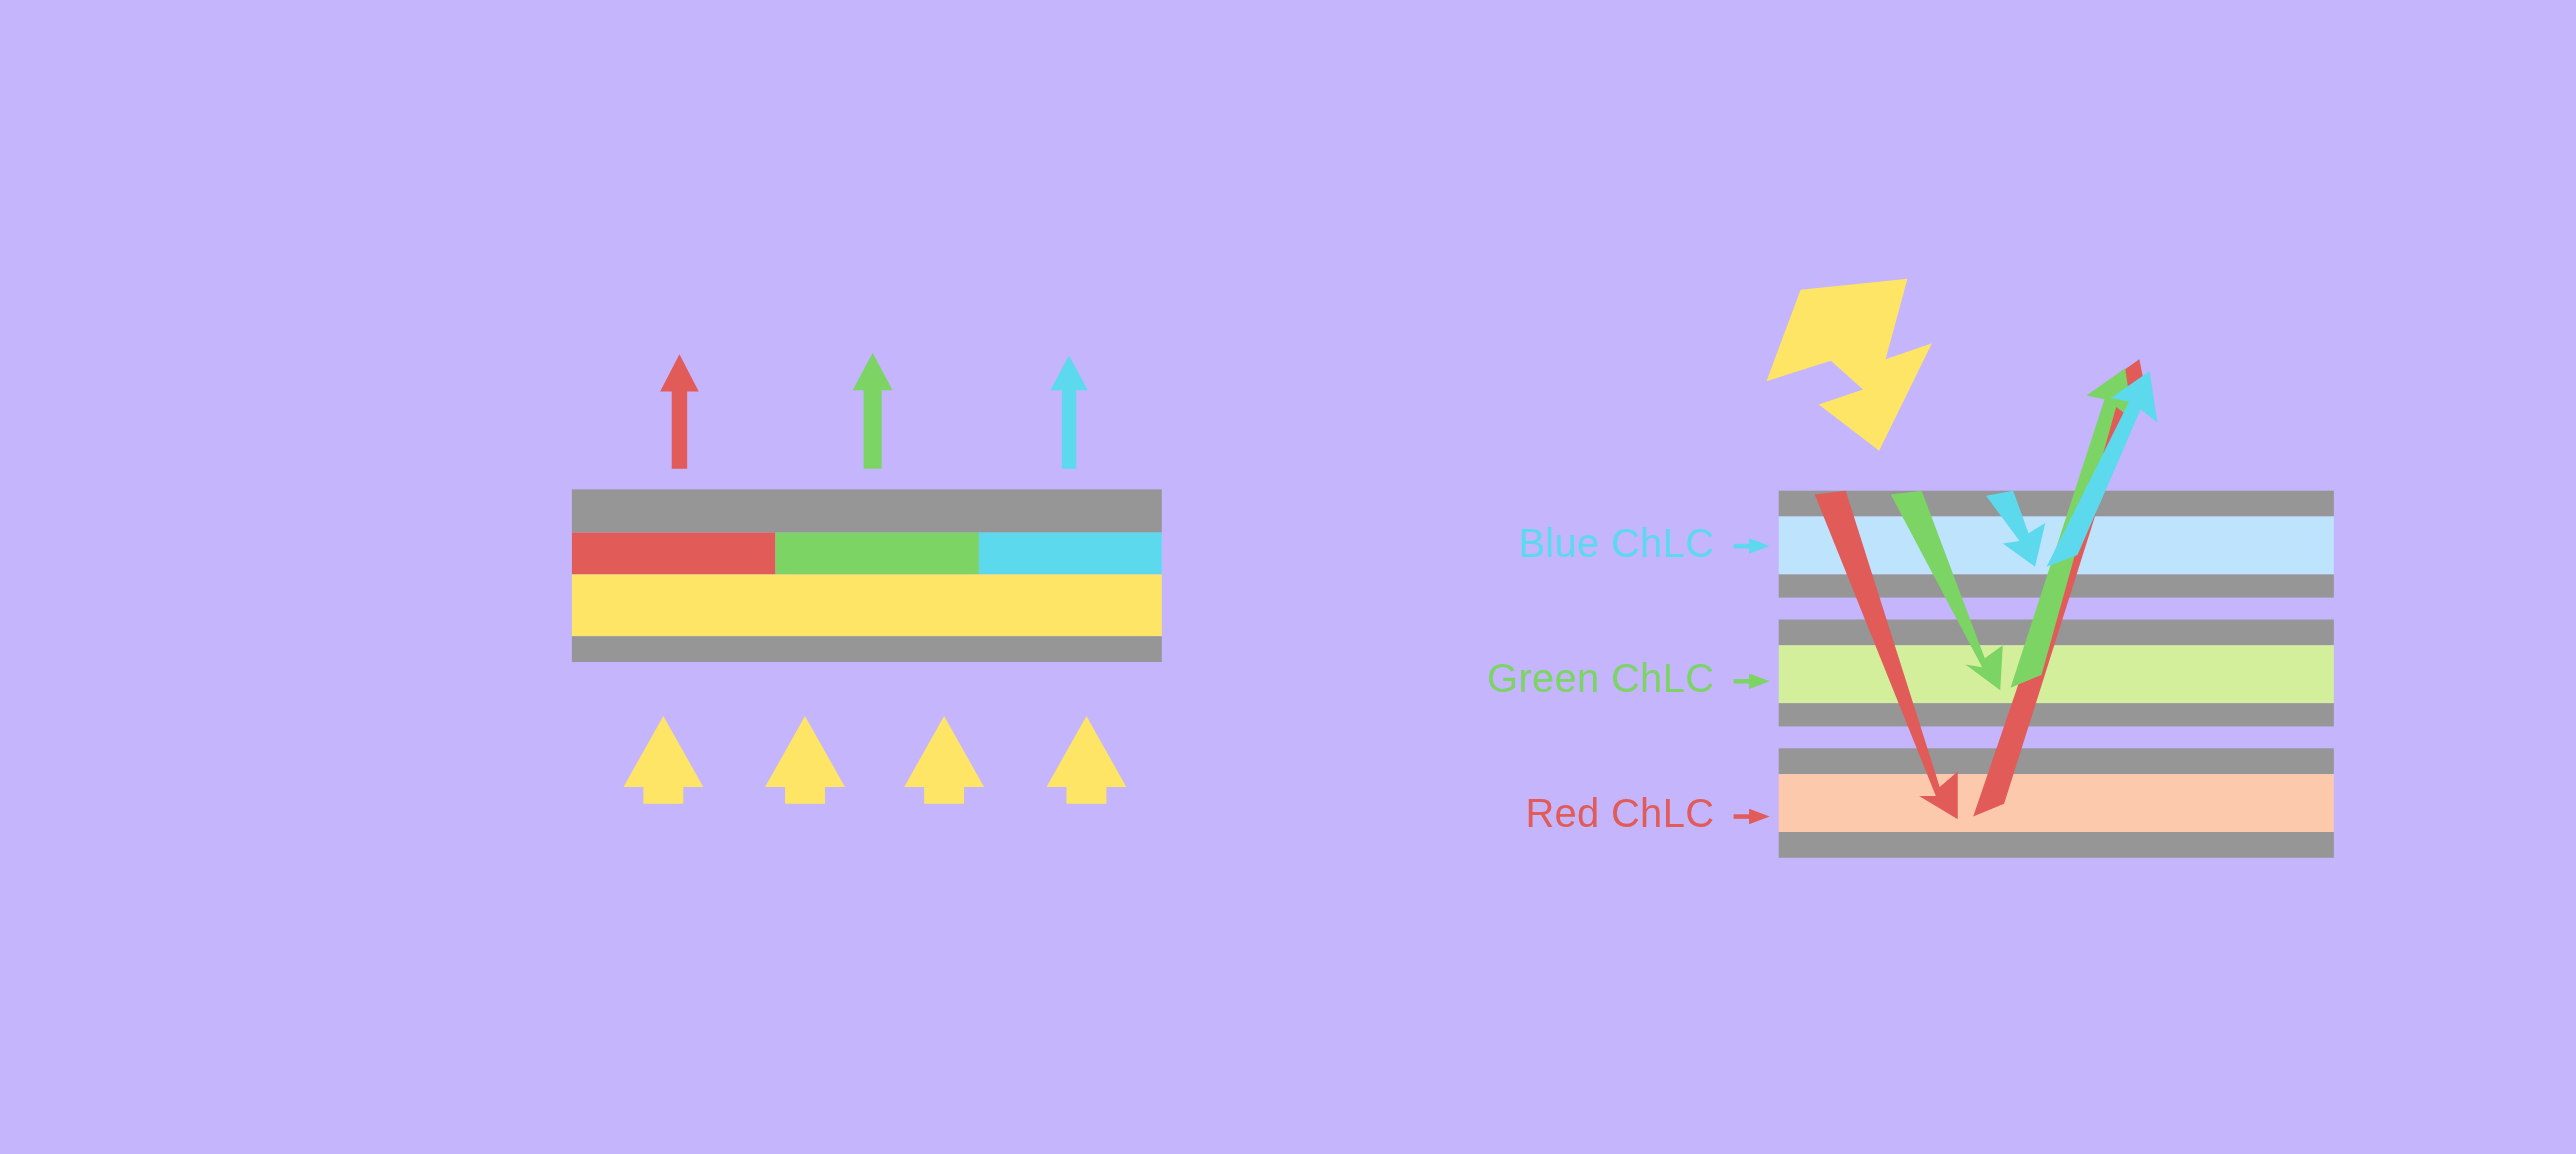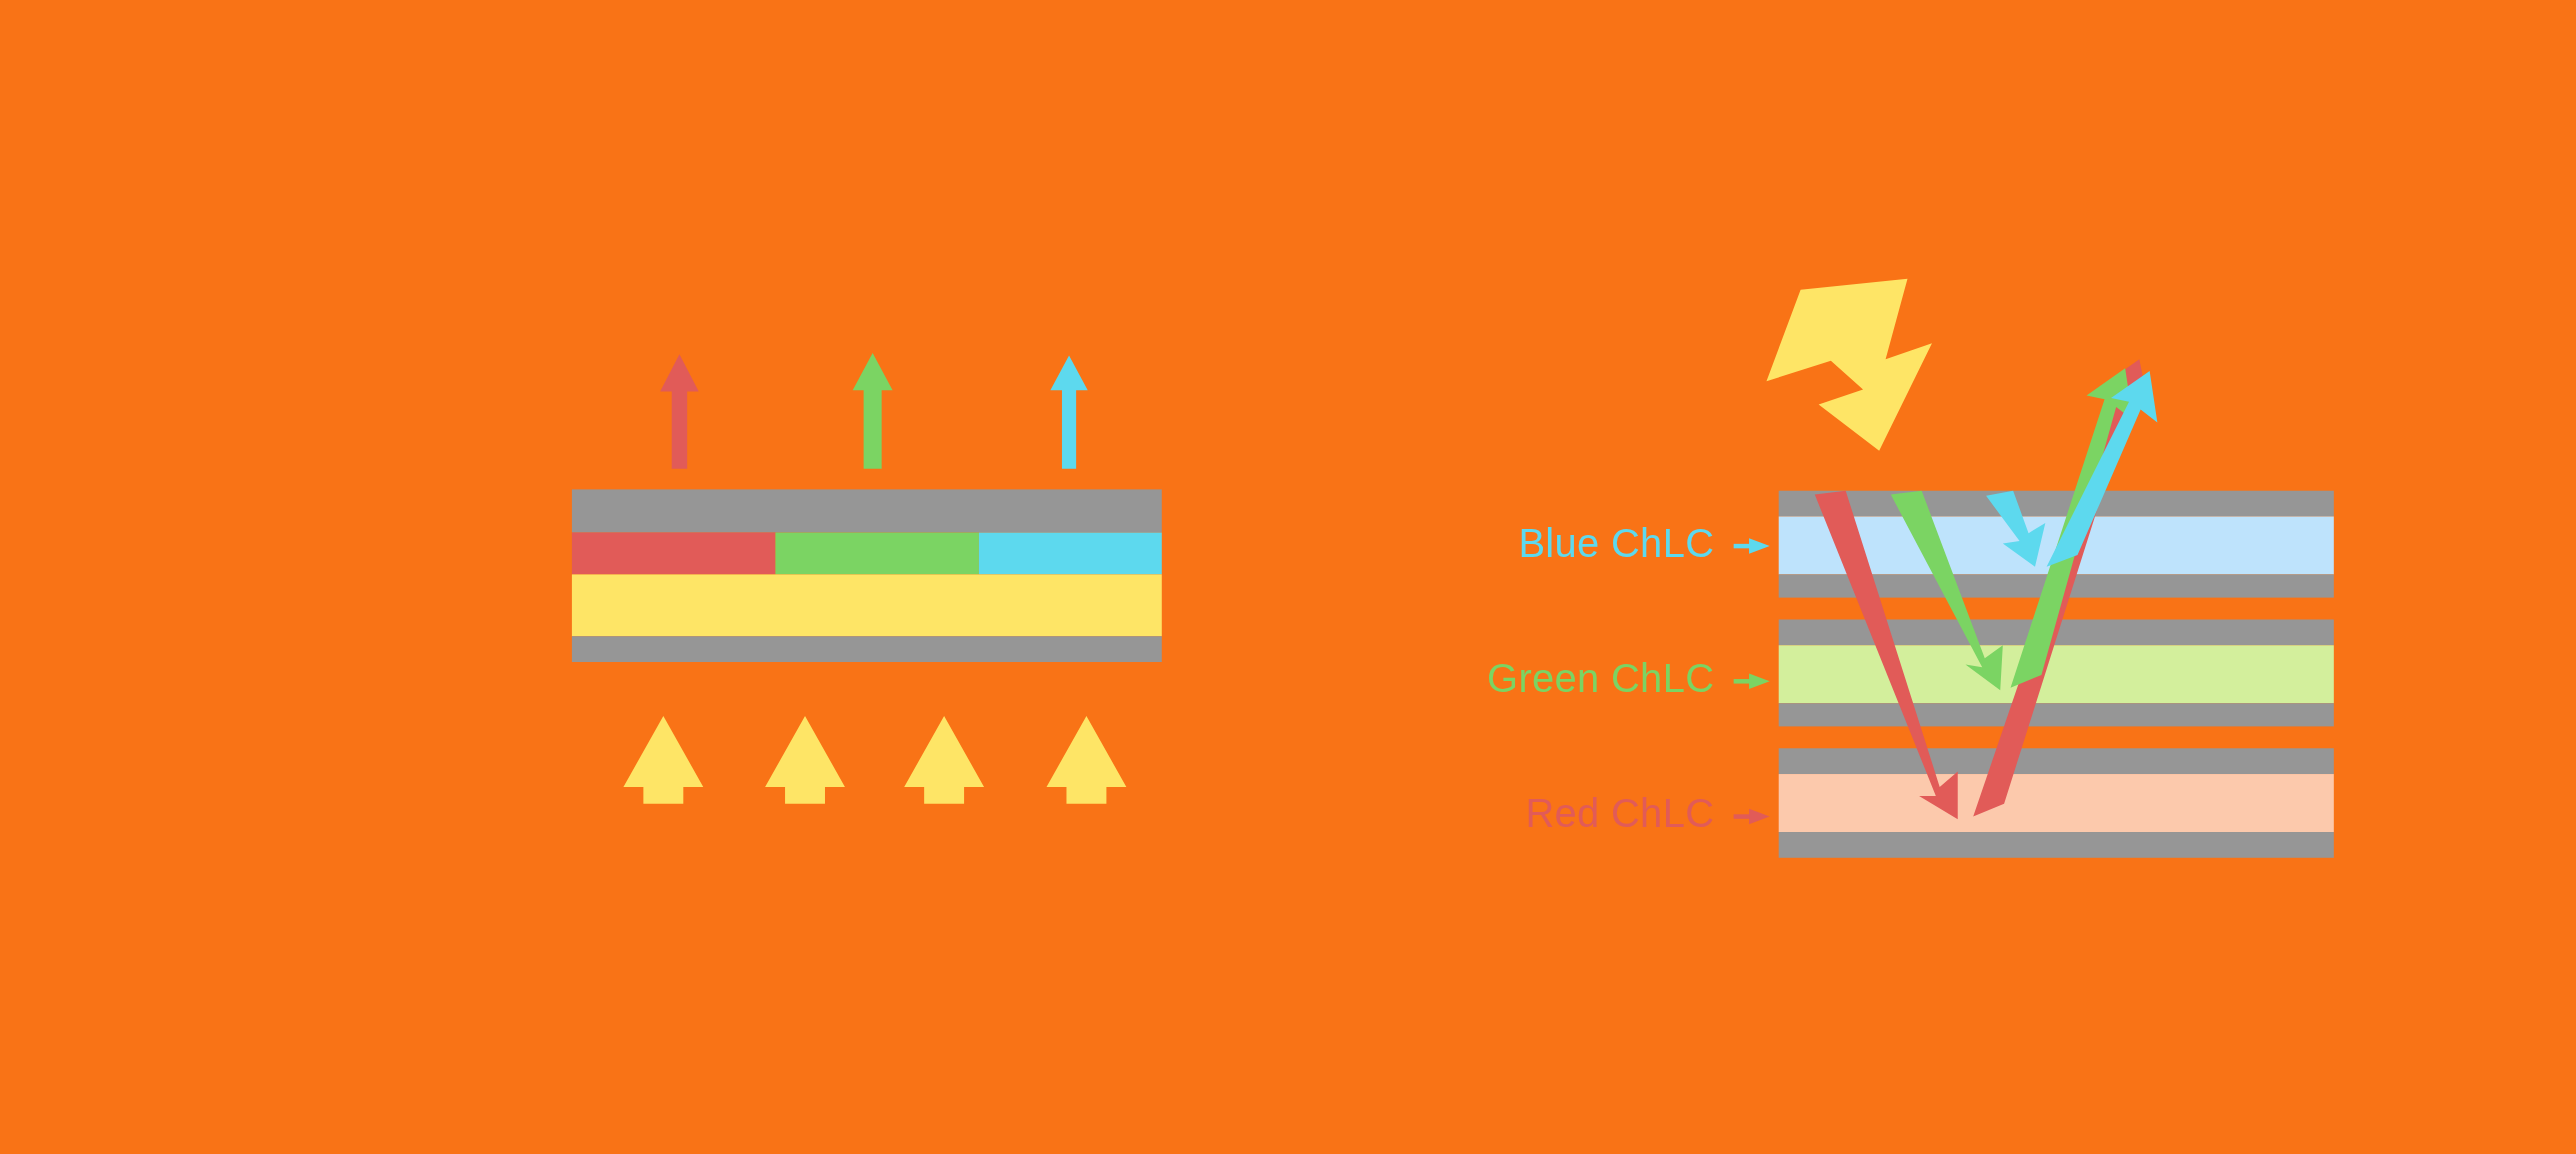--- a/index.html
+++ b/index.html
@@ -10,21 +10,21 @@
   body {
     width: 2576px;
     height: 1154px;
     overflow: hidden;
     font-family: "Liberation Sans", sans-serif;
   }
   #canvas {
     position: relative;
     width: 2576px;
     height: 1154px;
-    background: #f97316;
+    background: #c4b5fd;
   }
   #figure-svg {
     position: absolute;
     top: 0;
     left: 0;
     width: 2576px;
     height: 1154px;
   }
   .label-text {
     font-family: "Liberation Sans", sans-serif;

